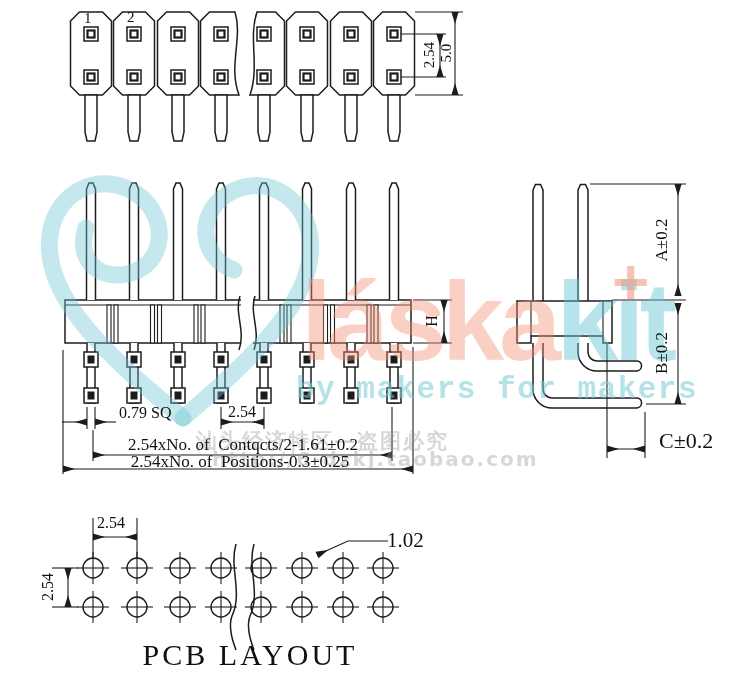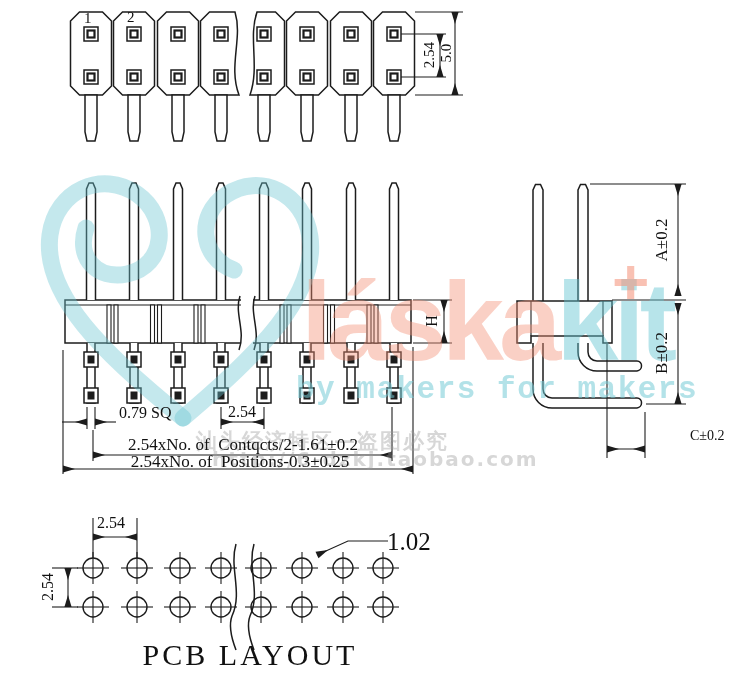--- a/index.html
+++ b/index.html
@@ -336,19 +336,19 @@
   <div class="lbl rot" style="left:446px;top:53px;font-size:15px;">5.0</div>
 
   <div class="lbl" style="left:119px;top:404px;font-size:16px;">0.79 SQ</div>
   <div class="lbl ctr" style="left:242px;top:403px;font-size:16px;">2.54</div>
   <div class="lbl ctr" style="left:243px;top:435px;font-size:17px;">2.54xNo. of  Contqcts/2-1.61±0.2</div>
   <div class="lbl ctr" style="left:240px;top:452px;font-size:17px;">2.54xNo. of  Positions-0.3±0.25</div>
   <div class="lbl rot" style="left:432px;top:321px;font-size:16px;">H</div>
 
   <div class="lbl rot" style="left:662px;top:240px;font-size:17px;">A±0.2</div>
   <div class="lbl rot" style="left:662px;top:353px;font-size:17px;">B±0.2</div>
-  <div class="lbl" style="left:690px;top:428px;font-size:14px;">C±0.2</div>
+  <div class="lbl" style="left:659px;top:428px;font-size:22px;">C±0.2</div>
 
   <div class="lbl" style="left:97px;top:514px;font-size:16px;">2.54</div>
   <div class="lbl rot" style="left:48px;top:587px;font-size:16px;">2.54</div>
-  <div class="lbl" style="left:387px;top:528px;font-size:25px;">1.02</div>
+  <div class="lbl" style="left:387px;top:528px;font-size:21px;">1.02</div>
   <div class="lbl ctr2" style="left:250px;top:655px;font-size:30px;letter-spacing:3px;">PCB LAYOUT</div>
 </div>
 
 </body></html>

